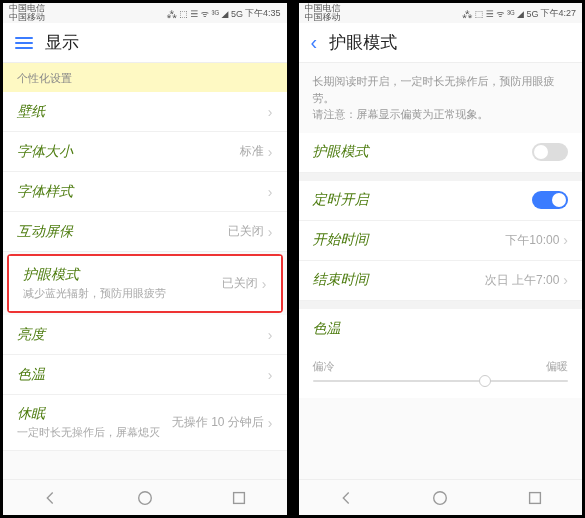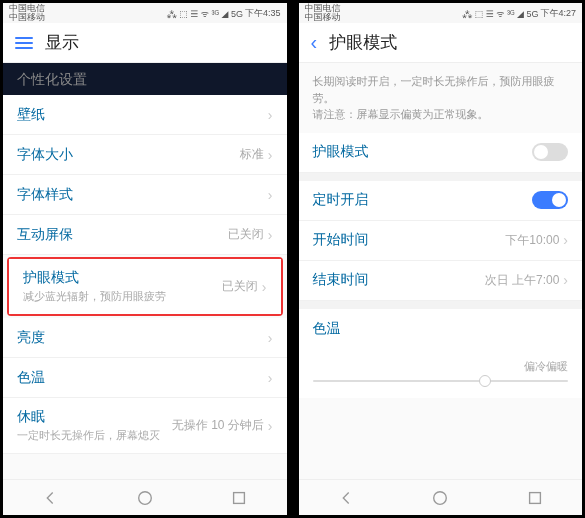--- a/index.html
+++ b/index.html
@@ -6,36 +6,36 @@
   body { background: #000; font-family: -apple-system, "Helvetica Neue", Arial, sans-serif; width: 585px; height: 518px; overflow: hidden; }
   .wrap { display: flex; gap: 12px; padding: 3px; height: 100%; }
   .phone { flex: 1; background: #fff; display: flex; flex-direction: column; overflow: hidden; }
   .statusbar { height: 20px; background: #f7f7f7; display: flex; justify-content: space-between; align-items: center; padding: 0 6px; font-size: 9px; color: #555; }
   .statusbar .left { line-height: 1; }
   .statusbar .right { display: flex; align-items: flex-end; gap: 2px; }
   .titlebar { height: 40px; display: flex; align-items: center; padding: 0 12px; border-bottom: 1px solid #eee; }
   .titlebar .icon { color: #3b7cff; margin-right: 12px; }
   .titlebar .title { font-size: 17px; font-weight: 500; color: #222; }
   .content { flex: 1; overflow: hidden; background: #fafafa; font-size: 13px; }
-  .section-header { padding: 8px 14px 6px; font-size: 14px; color: #888; background: #0f172a; }
+  .section-header { padding: 8px 14px 6px; font-size: 11px; color: #888; background: #fef9c3; }
   .row { background: #fff; padding: 10px 14px; border-bottom: 1px solid #f0f0f0; display: flex; align-items: center; justify-content: space-between; min-height: 40px; }
-  .row .label { color: #0369a1; font-size: 14px; }
+  .row .label { color: #4d7c0f; font-size: 14px; font-style: italic; }
   .row .sub { color: #aaa; font-size: 11px; margin-top: 2px; text-align: right; }
   .row .value { color: #aaa; font-size: 12px; display: flex; align-items: center; gap: 4px; }
   .chev { color: #ccc; font-size: 14px; }
   .highlight { border: 2px solid #e33; border-radius: 4px; margin: 2px 4px; }
   .toggle { width: 36px; height: 18px; border-radius: 10px; position: relative; }
   .toggle.on { background: #3b7cff; }
   .toggle.off { background: #ddd; }
   .toggle::after { content: ""; position: absolute; width: 14px; height: 14px; border-radius: 50%; background: #fff; top: 2px; }
   .toggle.on::after { right: 2px; }
   .toggle.off::after { left: 2px; }
   .desc { padding: 10px 14px; font-size: 11px; color: #999; line-height: 1.5; background: #fafafa; }
   .slider-row { background: #fff; padding: 10px 14px 16px; }
-  .slider-labels { display: flex; justify-content: flex-end; font-size: 11px; color: #aaa; margin-bottom: 6px; }
+  .slider-labels { display: flex; justify-content: space-between; font-size: 11px; color: #aaa; margin-bottom: 6px; }
   .slider-track { height: 2px; background: #ddd; position: relative; border-radius: 1px; }
   .slider-thumb { position: absolute; width: 12px; height: 12px; background: #fff; border: 1px solid #ccc; border-radius: 50%; top: -5px; left: 65%; }
   .navbar { height: 36px; border-top: 1px solid #eee; display: flex; justify-content: space-around; align-items: center; background: #fafafa; }
   .navbar .nbtn { width: 18px; height: 18px; display: flex; align-items: center; justify-content: center; }
   .navbar svg { stroke: #999; fill: none; stroke-width: 1.5; }
   .hamburger { width: 18px; }
   .hamburger div { height: 2px; background: #3b7cff; margin: 3px 0; border-radius: 1px; }
 </style>
 </head>
 <body>

